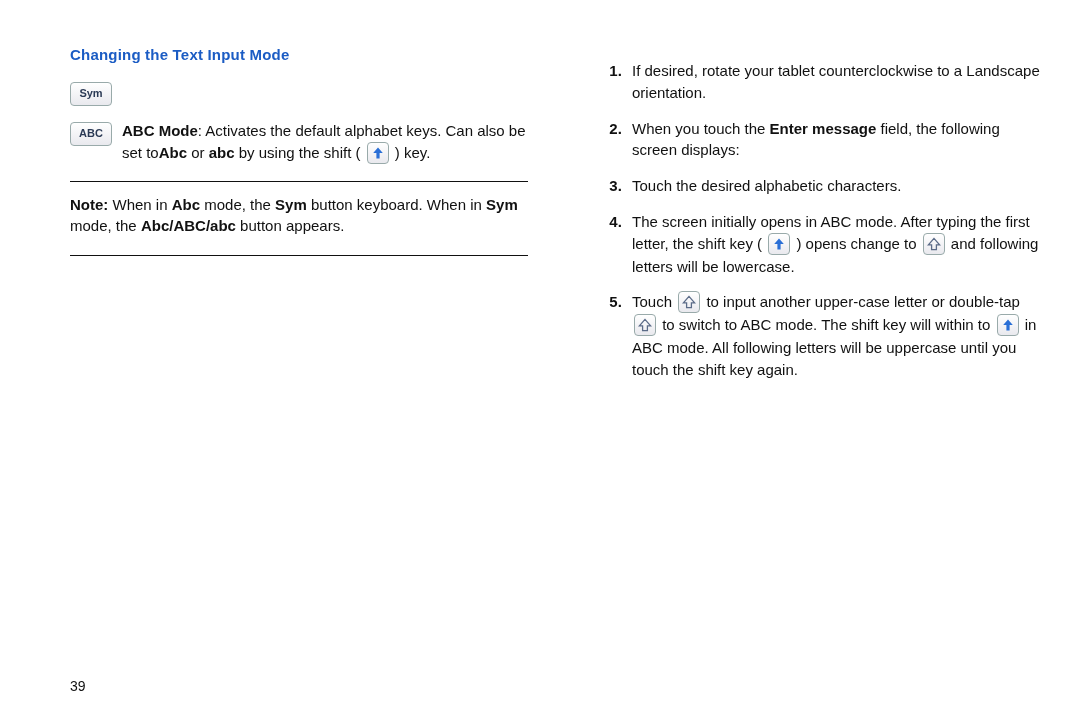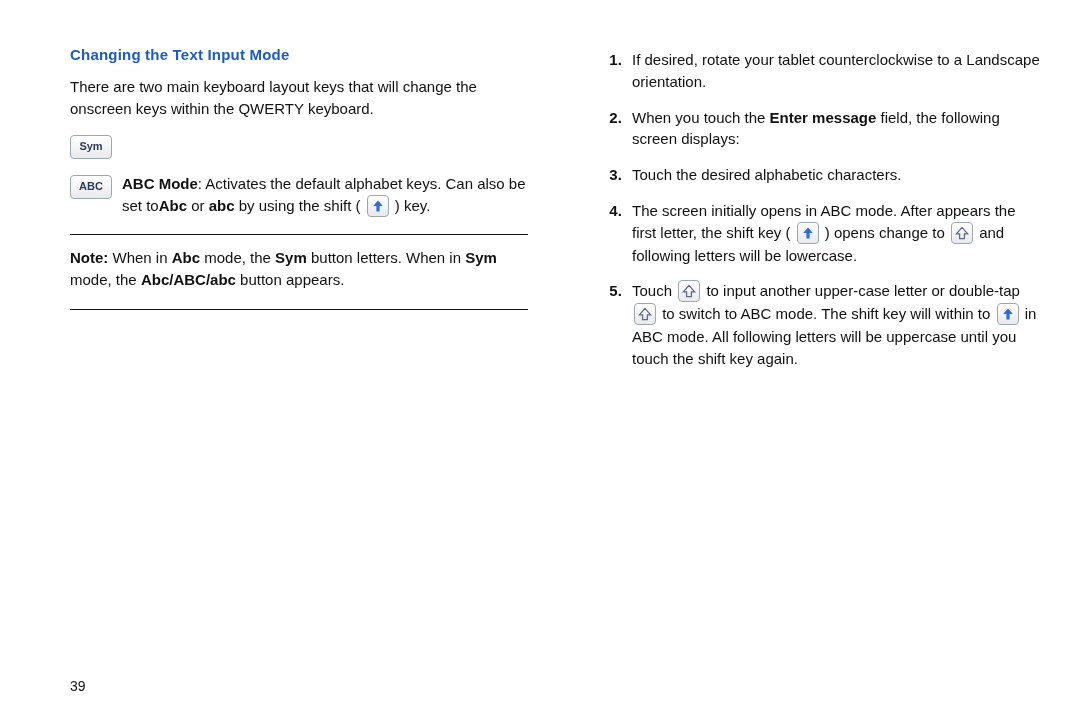--- a/index.html
+++ b/index.html
@@ -6,34 +6,33 @@
   .page{display:flex;padding:44px 40px 0 70px;gap:54px}
   .col{flex:1;min-width:0}
   h2{font-size:15px;font-weight:bold;color:#1b5cc4;font-family:Arial,Helvetica,sans-serif;margin:0 0 10px 0;letter-spacing:.2px}
   p{margin:0 0 12px 0}
   .modes{margin:14px 0 16px 0}
   .mrow{display:flex;align-items:flex-start;gap:10px;margin-bottom:14px}
   .chip{display:inline-flex;align-items:center;justify-content:center;min-width:32px;height:22px;padding:0 4px;border:1px solid #9aa;border-radius:4px;background:linear-gradient(#fff,#e9e9ee);font-size:11px;font-weight:bold;color:#2b3a55;margin-top:2px;flex:0 0 auto}
   .mrow .txt{flex:1}
   hr{border:none;border-top:1px solid #111;margin:8px 0}
   .note{padding:4px 0 6px 0}
-  ol{margin:5px 0 0 0;padding-left:44px}
+  ol{margin:16px 0 0 0;padding-left:44px}
   ol>li{padding-left:6px;margin-bottom:14px}
   ol>li::marker{font-weight:bold}
   .ik{display:inline-flex;vertical-align:middle;width:20px;height:20px;border:1px solid #9aa;border-radius:4px;background:linear-gradient(#fff,#e9e9ee);align-items:center;justify-content:center;margin:0 2px;position:relative;top:-1px}
   .pnum{position:absolute;left:70px;bottom:24px;font-size:14px}
   b{font-weight:bold}
 </style>
 </head>
 <body>
 
 <div class="page">
   <div class="col">
     <h2>Changing the Text Input Mode</h2>
-    <p>There are two main keyboard layout keys that will change the onscreen keys within the QWERTY keyboard.</p>
 
     <div class="modes">
       <div class="mrow">
         <span class="chip">Sym</span>
       </div>
       <div class="mrow">
         <span class="chip">ABC</span>
         <span class="txt">
           <b>ABC Mode</b><span>: Activates the default alphabet keys. Can also be set to</span><b>Abc</b><span> or </span><b>abc</b><span> by using the shift (</span>
           <span class="ik">
@@ -41,34 +40,34 @@
                 <path fill="#2a6fd6" d="M10 3 L4 10 L8 10 L8 17 L12 17 L12 10 L16 10 Z"></path>
               </svg>
             </span>
           <span>) key.</span>
         </span>
       </div>
     </div>
 
     <hr>
     <p class="note">
-      <b>Note:</b><span> When in </span><b>Abc</b><span> mode, the </span><b>Sym</b><span> button letters. When in </span><b>Sym</b><span> mode, the </span><b>Abc/ABC/abc</b><span> button appears.</span>
+      <b>Note:</b><span> When in </span><b>Abc</b><span> mode, the </span><b>Sym</b><span> button keyboard. When in </span><b>Sym</b><span> mode, the </span><b>Abc/ABC/abc</b><span> button appears.</span>
     </p>
     <hr>
   </div>
 
   <div class="col">
     <ol>
       <li>If desired, rotate your tablet counterclockwise to a Landscape orientation.</li>
       <li>
         <span>When you touch the </span><b>Enter message</b><span> field, the following screen displays:</span>
       </li>
       <li>Touch the desired alphabetic characters.</li>
       <li>
-        <span>The screen initially opens in ABC mode. After appears the first letter, the shift key (</span>
+        <span>The screen initially opens in ABC mode. After typing the first letter, the shift key (</span>
         <span class="ik">
             <svg width="16" height="16" viewBox="0 0 20 20">
               <path fill="#2a6fd6" d="M10 3 L4 10 L8 10 L8 17 L12 17 L12 10 L16 10 Z"></path>
             </svg>
           </span>
         <span>) opens change to </span>
         <span class="ik">
             <svg width="16" height="16" viewBox="0 0 20 20">
               <path fill="none" stroke="#5b6b88" stroke-width="1.6" d="M10 3 L3 11 L7 11 L7 17 L13 17 L13 11 L17 11 Z"></path>
             </svg>

